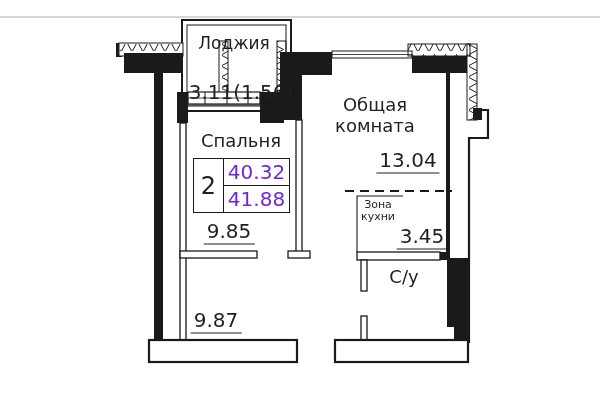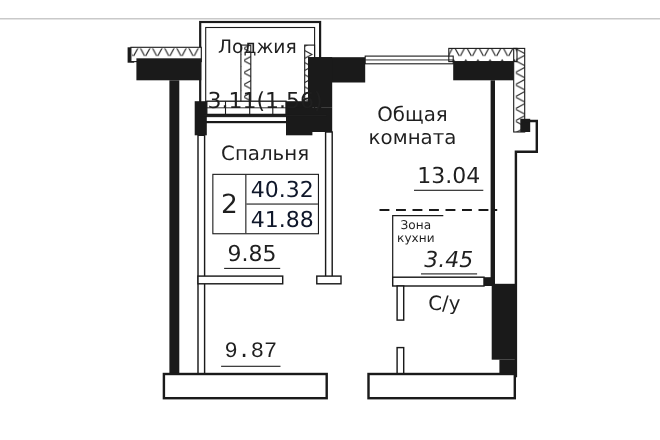--- a/index.html
+++ b/index.html
@@ -14,21 +14,21 @@
   .area .u{border-bottom:1.6px solid #1f1f1f;padding:0 3px 1px 3px;}
   .loggia-name{font-size:17px;}
   .loggia-area{font-size:17px;}
   
   .stamp{position:absolute;left:193px;top:158px;width:97px;height:55px;
          border:1.7px solid #1a1a1a;display:flex;box-sizing:border-box;background:#fff;}
   .stamp .c1{width:29px;border-right:1.7px solid #1a1a1a;display:flex;align-items:center;
              justify-content:center;font-size:24px;color:#1f1f1f;}
   .stamp .c2{flex:1;display:flex;flex-direction:column;}
   .stamp .c2 div{flex:1;display:flex;align-items:center;justify-content:center;
-                 font-size:20px;color:#0f172a;}
+                 font-size:20px;color:#6d28d9;}
   .stamp .c2 .bottom{border-top:1.7px solid #1a1a1a;}
 </style>
 </head>
 <body>
 
 <div class="canvas">
 
   <svg width="600" height="400" viewBox="0 0 600 400">
     <defs>
       <pattern id="hatchH" width="11" height="13" patternUnits="userSpaceOnUse">
@@ -141,23 +141,23 @@
     <div>комната</div>
   </div>
   <div class="lbl area" style="left:408px;top:160px;">
     <span class="u">13.04</span>
   </div>
 
   <div class="lbl small-name" style="left:361px;top:199px;">
     <div>Зона</div>
     <div>кухни</div>
   </div>
-  <div class="lbl area" style="left:408px;top:236px;font-style:italic;">
+  <div class="lbl area" style="left:422px;top:236px;">
     <span class="u">3.45</span>
   </div>
 
-  <div class="lbl area" style="left:228px;top:320px;font-family:Liberation Mono, monospace;">
+  <div class="lbl area" style="left:216px;top:320px;">
     <span class="u">9.87</span>
   </div>
 
   <div class="lbl room-name" style="left:404px;top:277px;">С/у</div>
 
 </div>
 
 </body></html>

